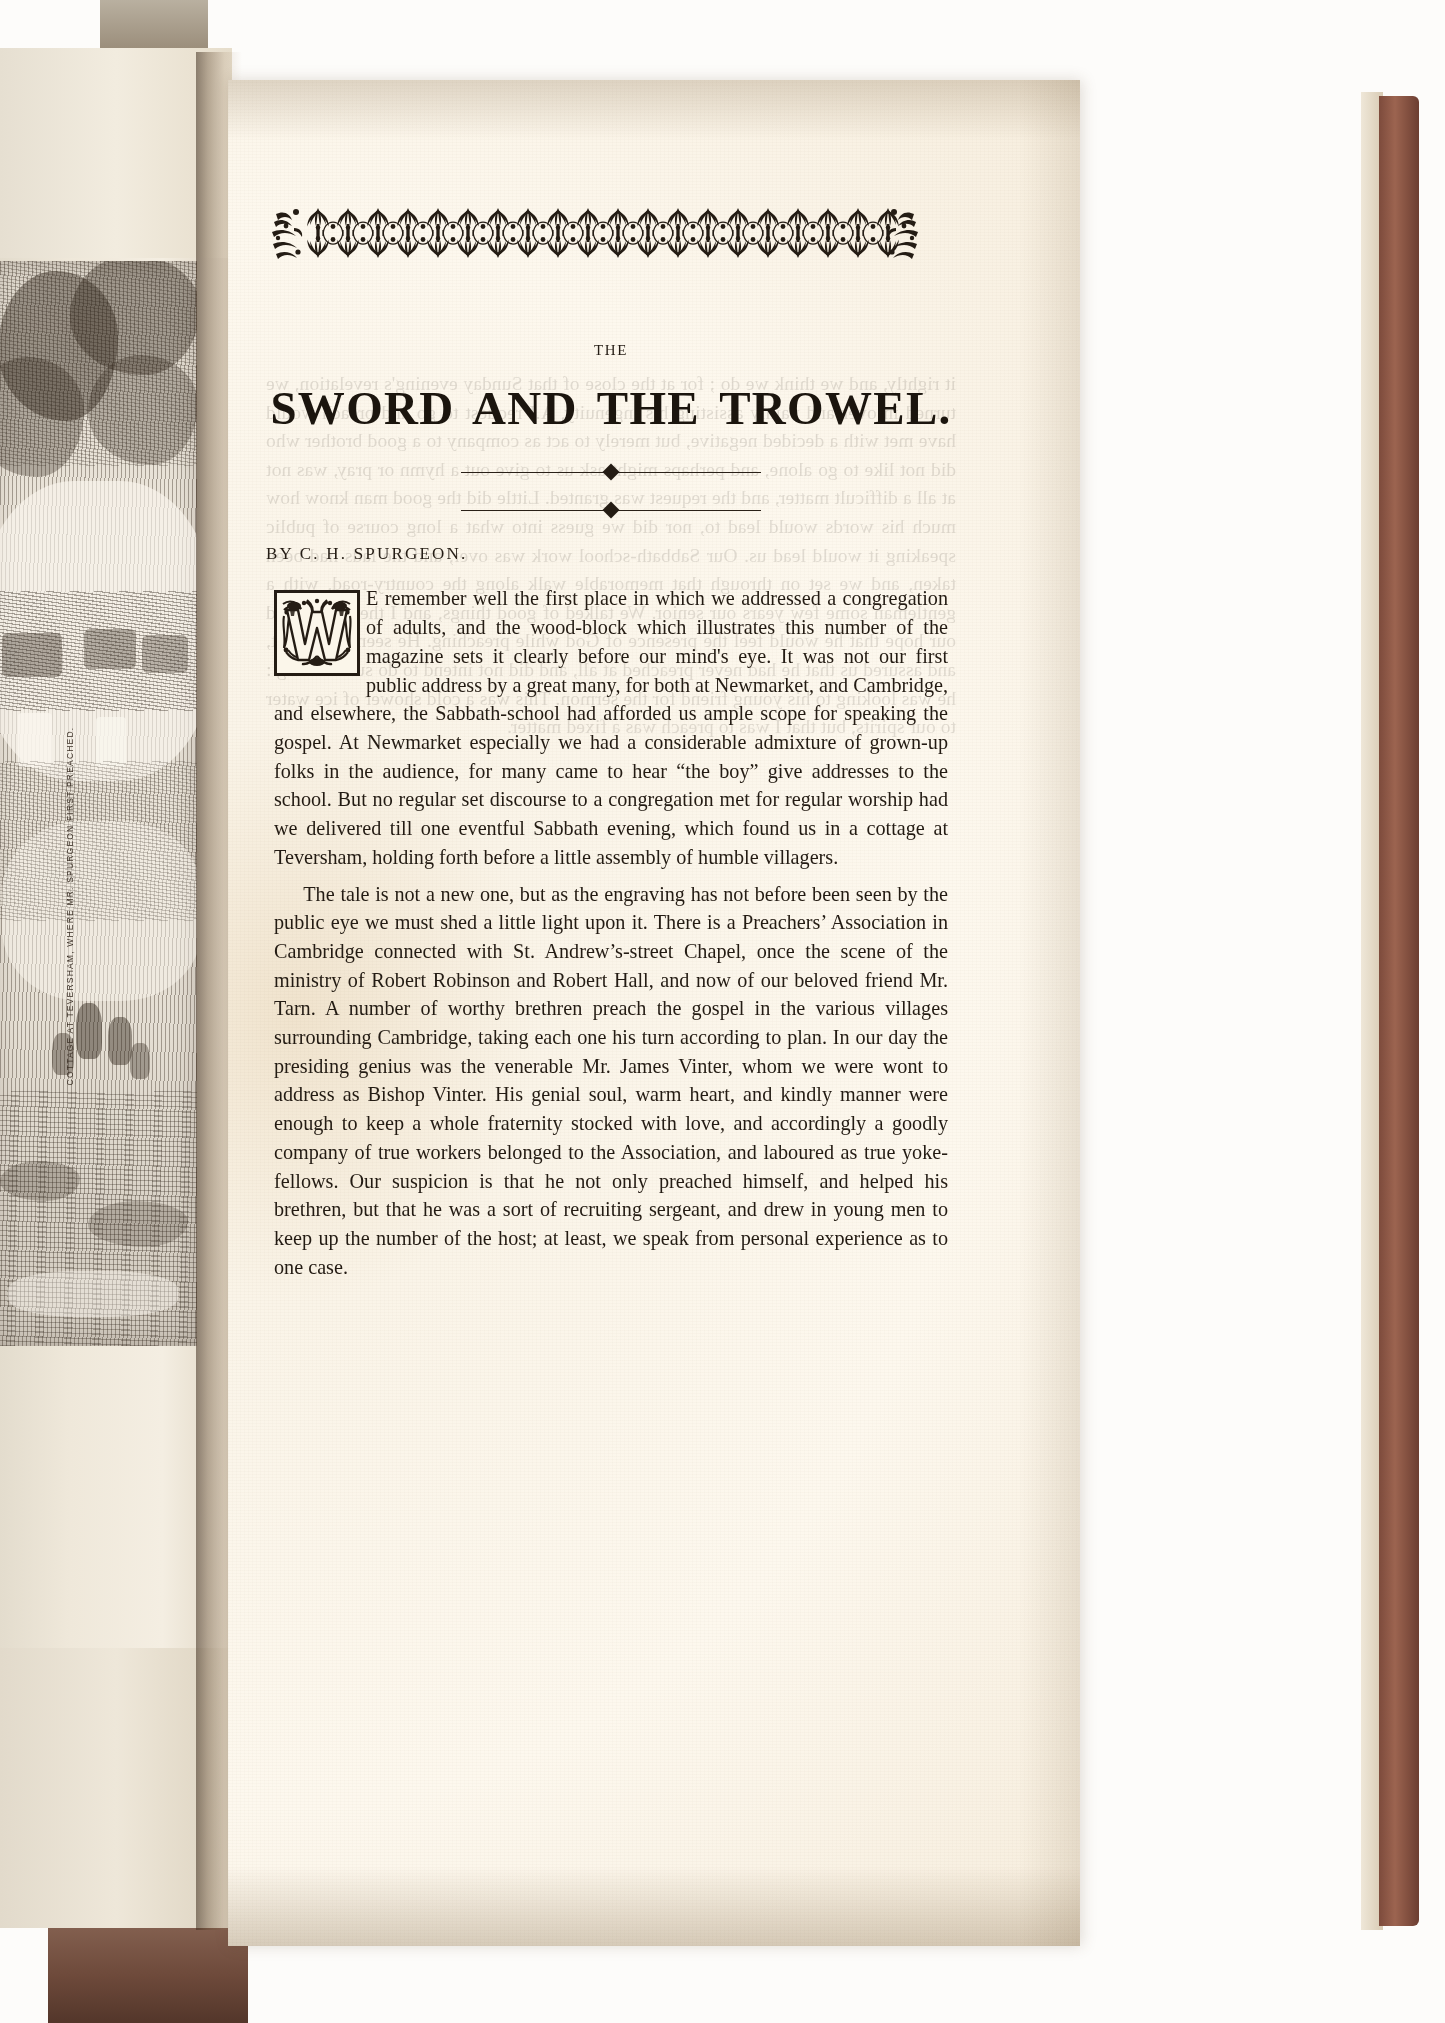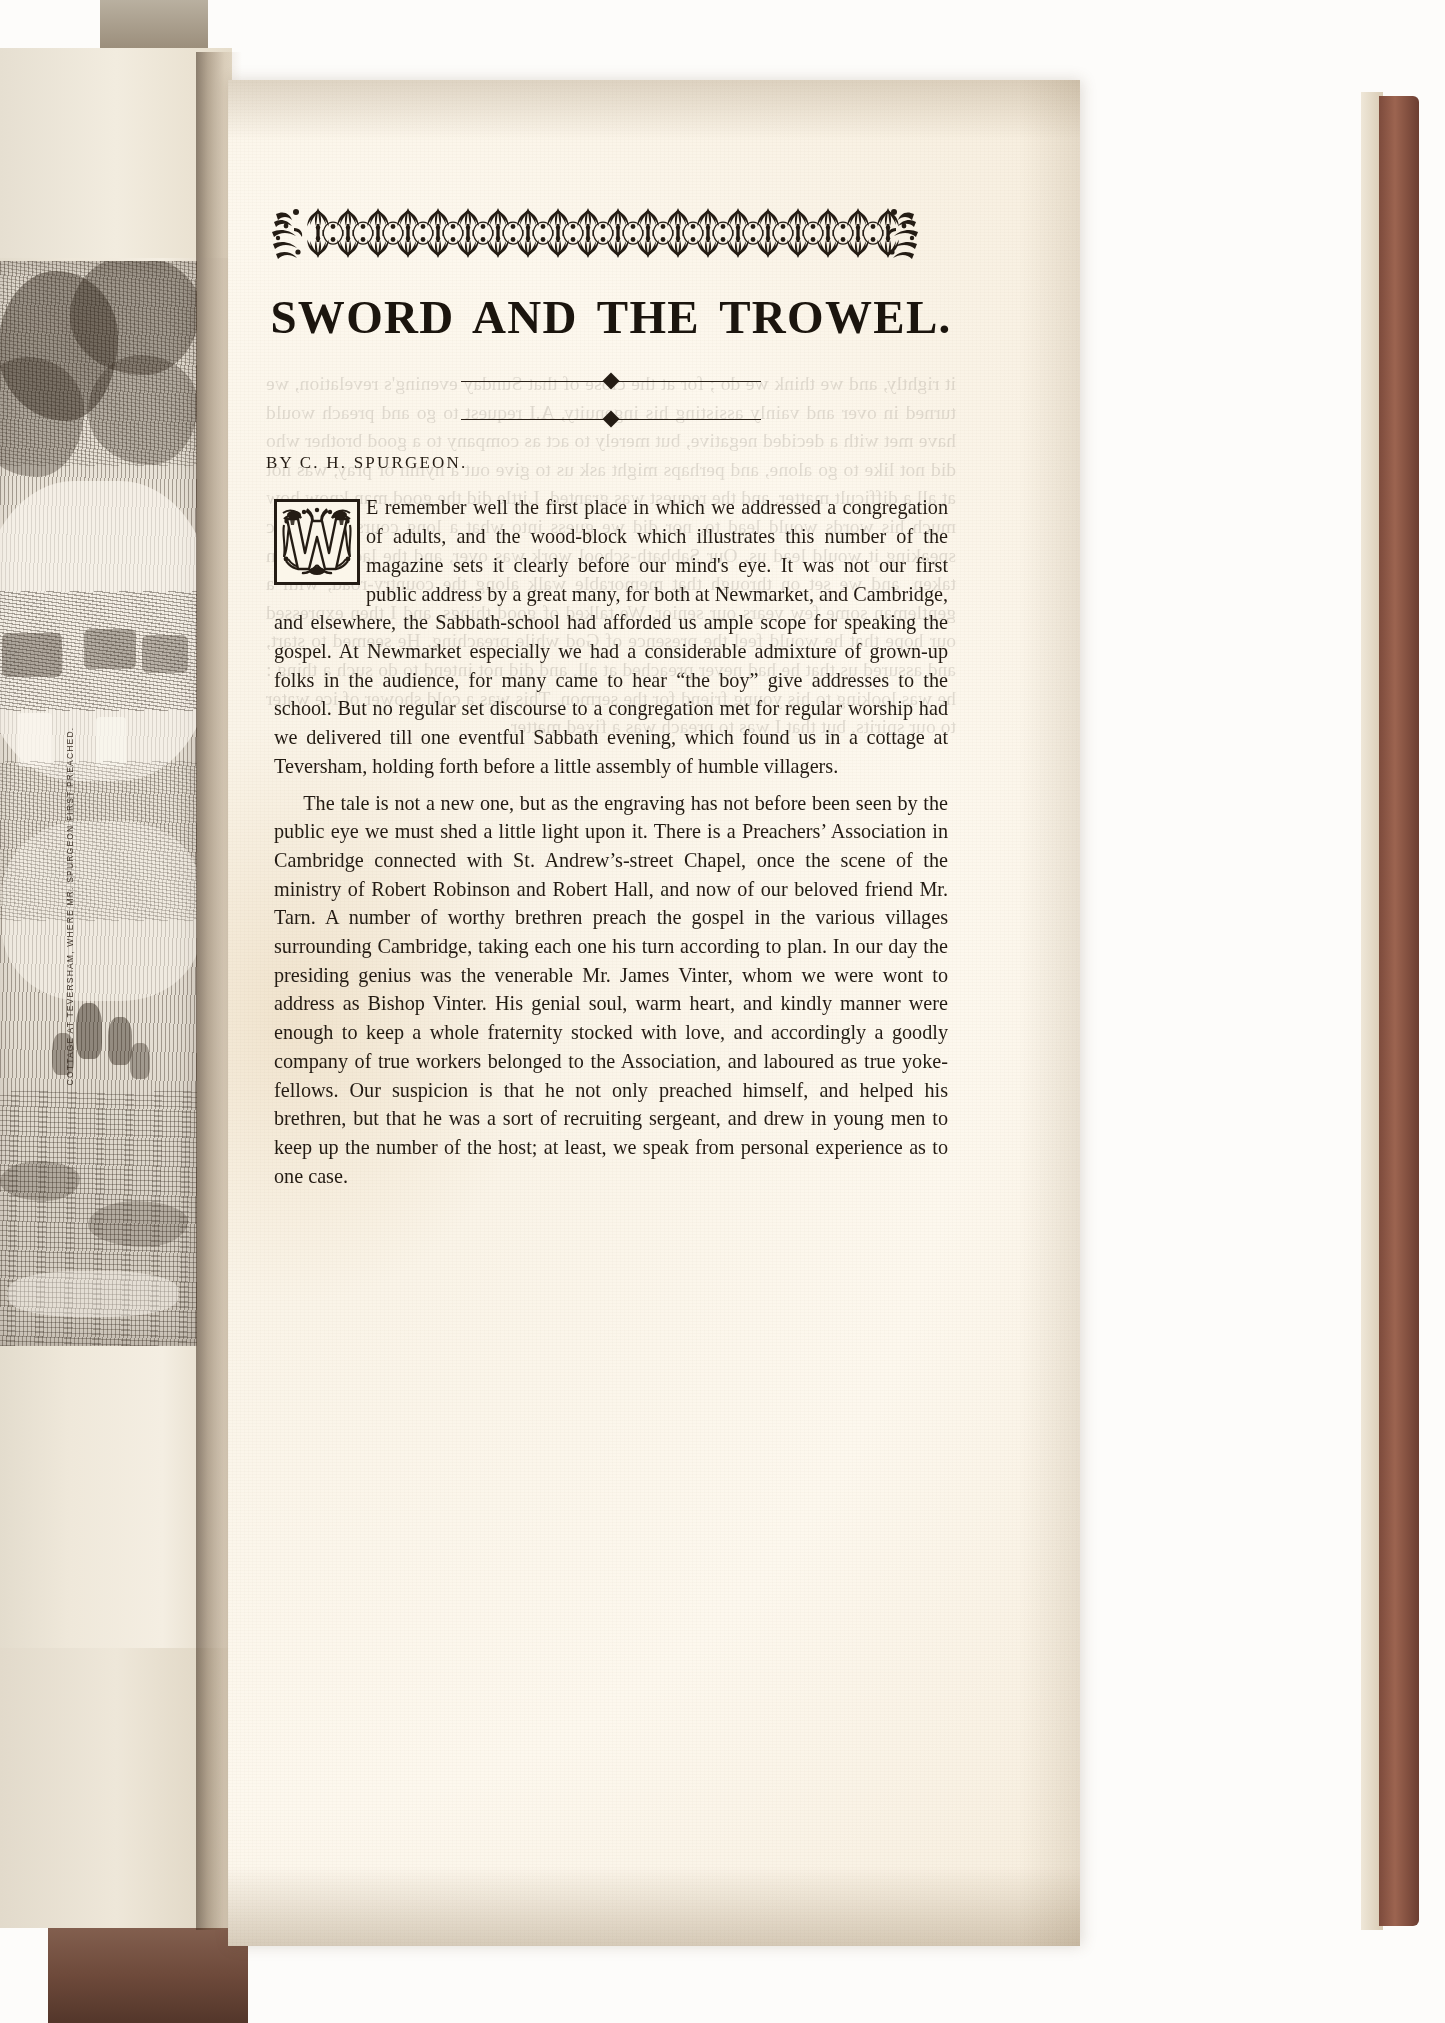--- a/index.html
+++ b/index.html
@@ -625,20 +625,21 @@
             <path d="M2 34 C10 30 20 32 26 38 C18 34 10 34 4 39 Z"></path>
             <path d="M24 30 C30 30 33 34 32 39 C30 35 27 33 24 33 Z"></path>
             <circle cx="8" cy="40" r="2.2"></circle>
             <path d="M3 46 C11 42 21 44 27 50 C19 46 11 46 5 51 Z"></path>
             <path d="M6 56 C14 52 22 54 27 60 C20 56 13 56 8 61 Z"></path>
             <circle cx="28" cy="54" r="2.6"></circle>
           </g>
         </svg>
       </div>
 
+      <div class="kicker">THE</div>
 
       <h1 class="maintitle">SWORD AND THE TROWEL.</h1>
 
       <div class="rule">
         <span class="line"></span>
         <span class="dia"></span>
       </div>
 
 
       <div class="rule">

